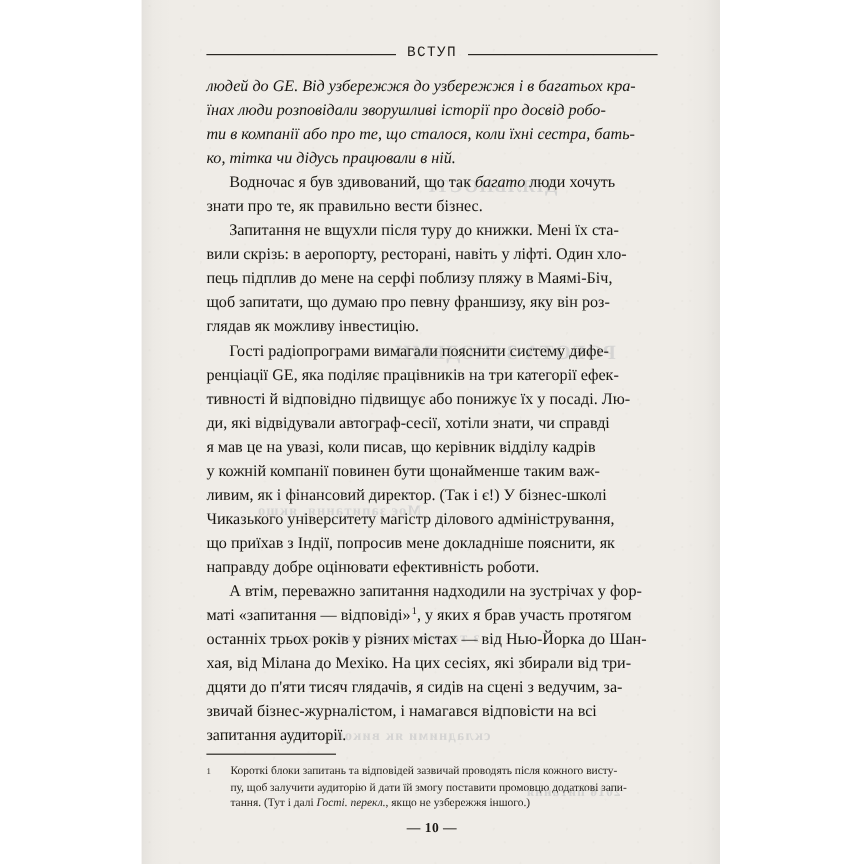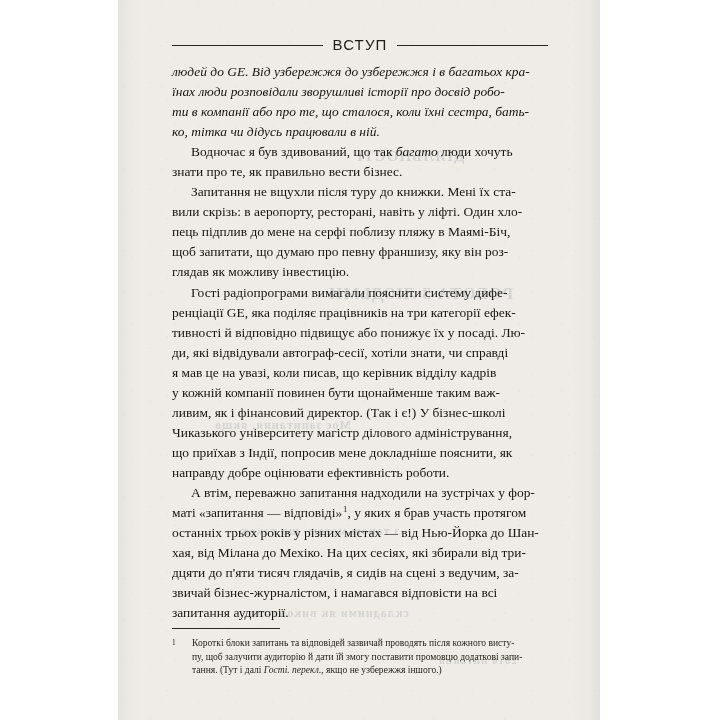--- a/index.html
+++ b/index.html
@@ -61,25 +61,25 @@
     gap: 9px;
   }
   .head-rule {
     flex: 1 1 auto;
     height: 1px;
     background: #2a2722;
     position: relative;
     top: 1px;
   }
   #running-head-title {
-    font-size: 15px;
+    font-size: 12px;
     letter-spacing: 1.15px;
     color: #211e1a;
     white-space: nowrap;
-    font-family: Liberation Sans, sans-serif;
+    font-family: Liberation Mono, monospace;
   }
 
   
   #body-text {
     position: absolute;
     top: 62px;
     left: 0;
     width: 376px;
     font-size: 13.45px;
     line-height: 20.05px;
@@ -219,15 +219,16 @@
     <div id="footnote-block">
       <div id="footnote-rule"></div>
       <div id="footnote-body">
         <div id="footnote-marker">1</div>
         <div id="footnote-text"><span>Короткі блоки запитань та відповідей зазвичай проводять після кожного висту-
 пу, щоб залучити аудиторію й дати їй змогу поставити промовцю додаткові запи-
 тання. (Тут і далі </span><span class="it">Гості. перекл.</span><span>, якщо не узбережжя іншого.)</span></div>
       </div>
     </div>
 
+    <div id="page-folio">— 10 —</div>
 
   </div>
 </div>
 
 </body></html>

